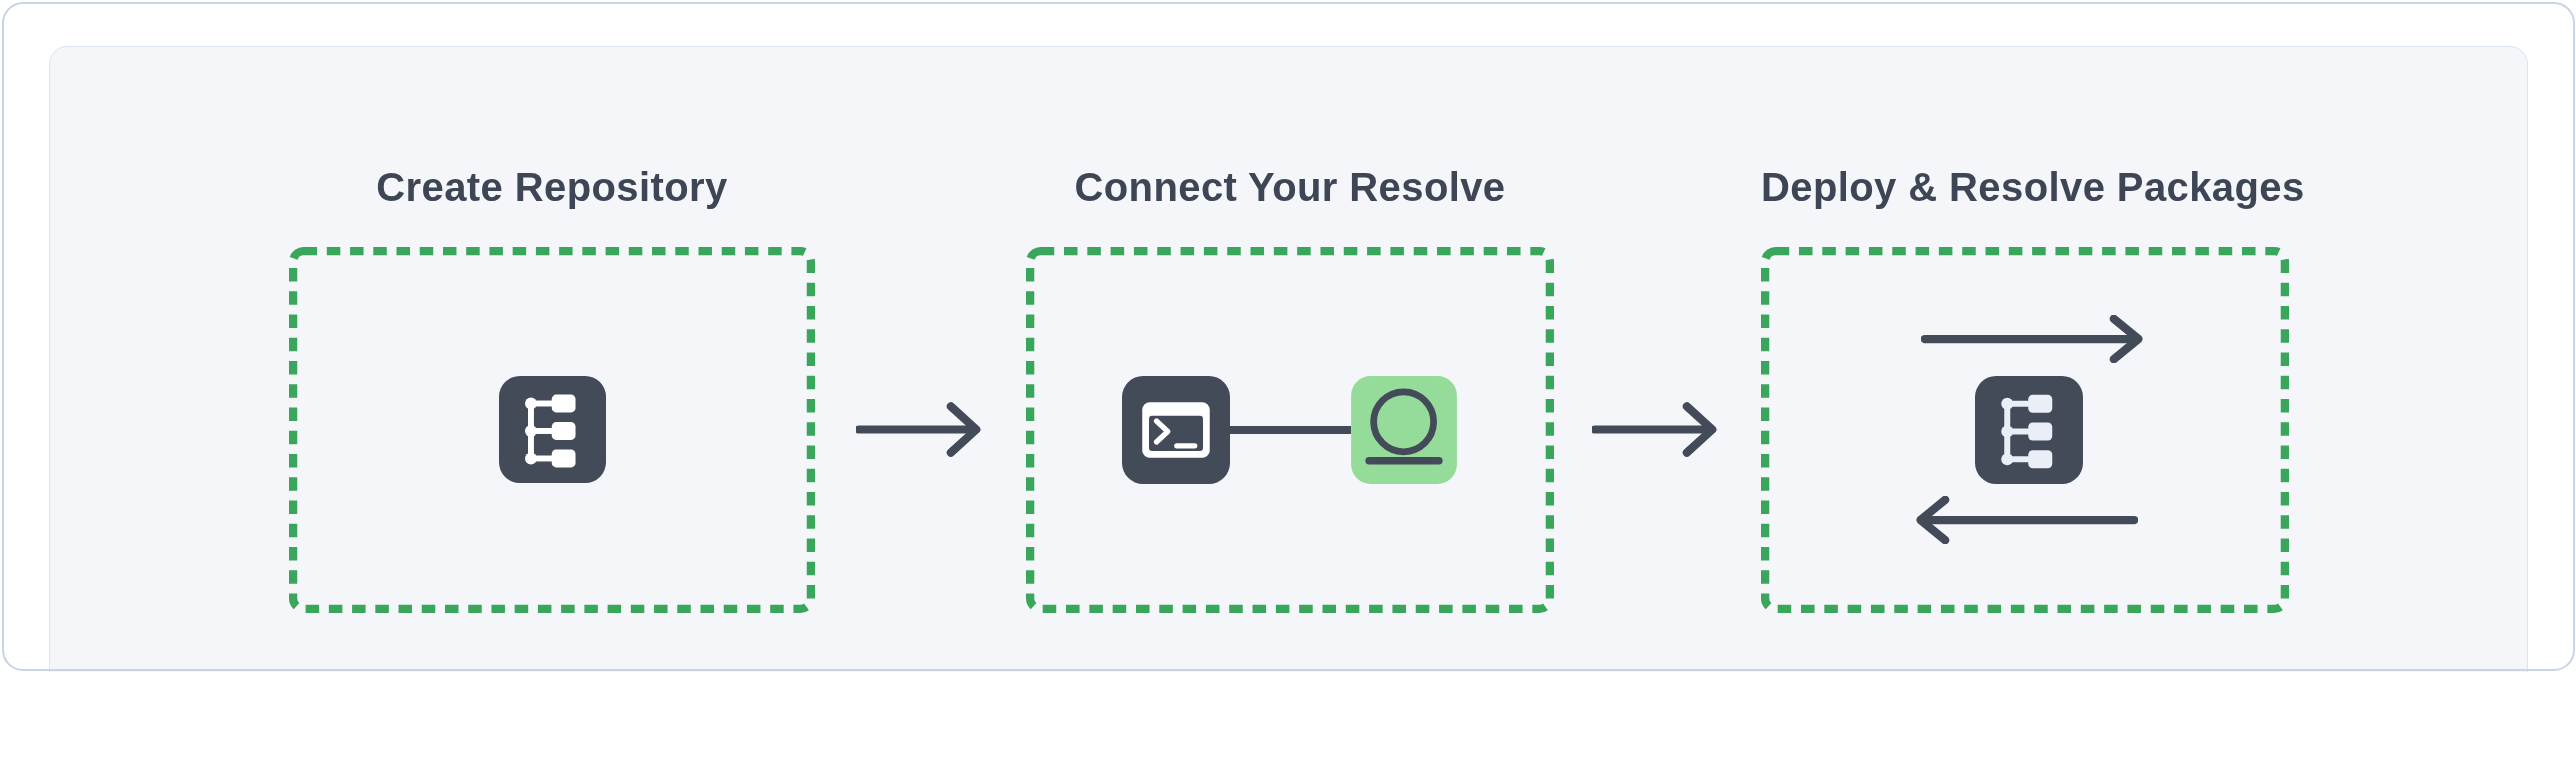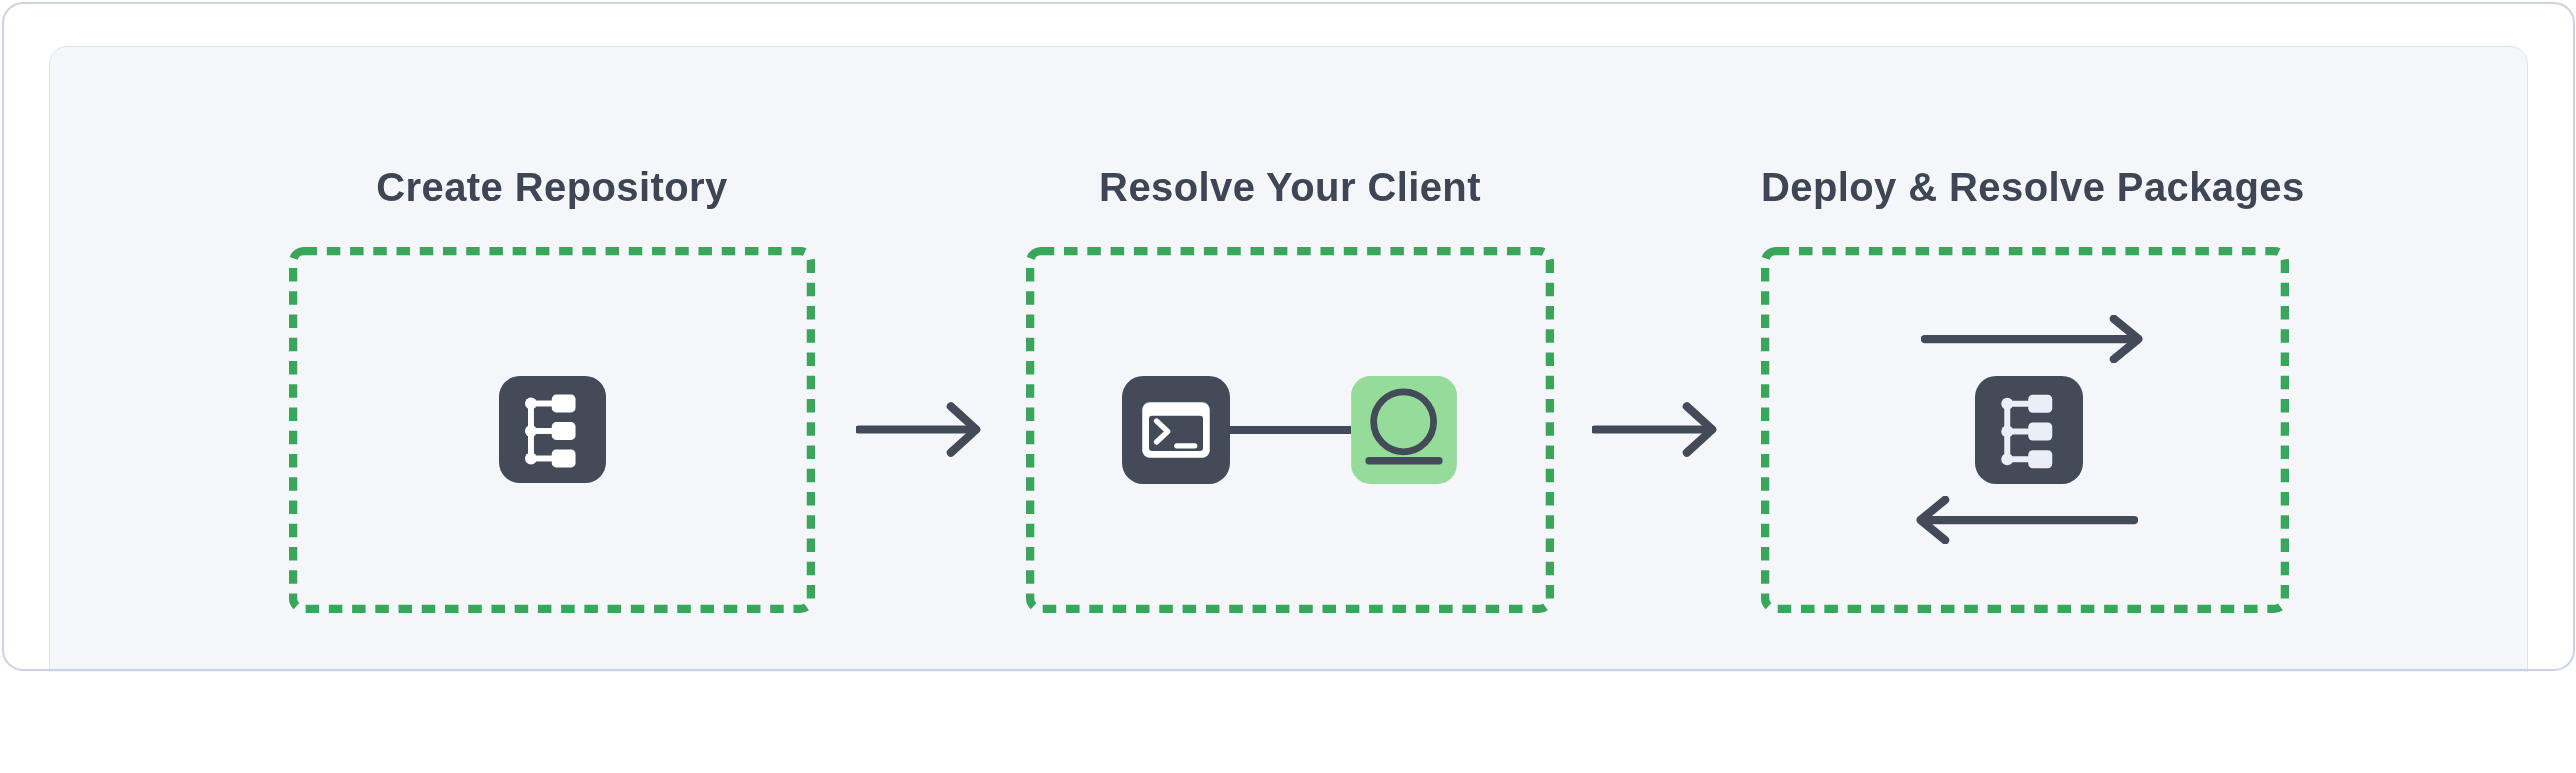--- a/index.html
+++ b/index.html
@@ -69,21 +69,21 @@
   .deploy-arrow-bottom { left: 1916px; top: 496px; width: 222px; height: 48px; }
 </style>
 </head>
 <body>
 
 <div class="canvas">
 
   <div class="panel"></div>
 
   <div class="step-title title-1">Create Repository</div>
-  <div class="step-title title-2">Resolve Your Client</div>
+  <div class="step-title title-2">Connect Your Resolve</div>
   <div class="step-title title-3">Deploy &amp; Resolve Packages</div>
 
   <div class="step-box box-1">
     <svg viewBox="0 0 702 488" preserveAspectRatio="none">
       <rect x="5.5" y="5.5" width="691" height="477" rx="14" fill="none" stroke="var(--accent-green,#3aa65c)" stroke-width="11" stroke-dasharray="18 13"></rect>
     </svg>
   </div>
   <div class="step-box box-2">
     <svg viewBox="0 0 702 488" preserveAspectRatio="none">
       <rect x="5.5" y="5.5" width="691" height="477" rx="14" fill="none" stroke="var(--accent-green,#3aa65c)" stroke-width="11" stroke-dasharray="18 13"></rect>

